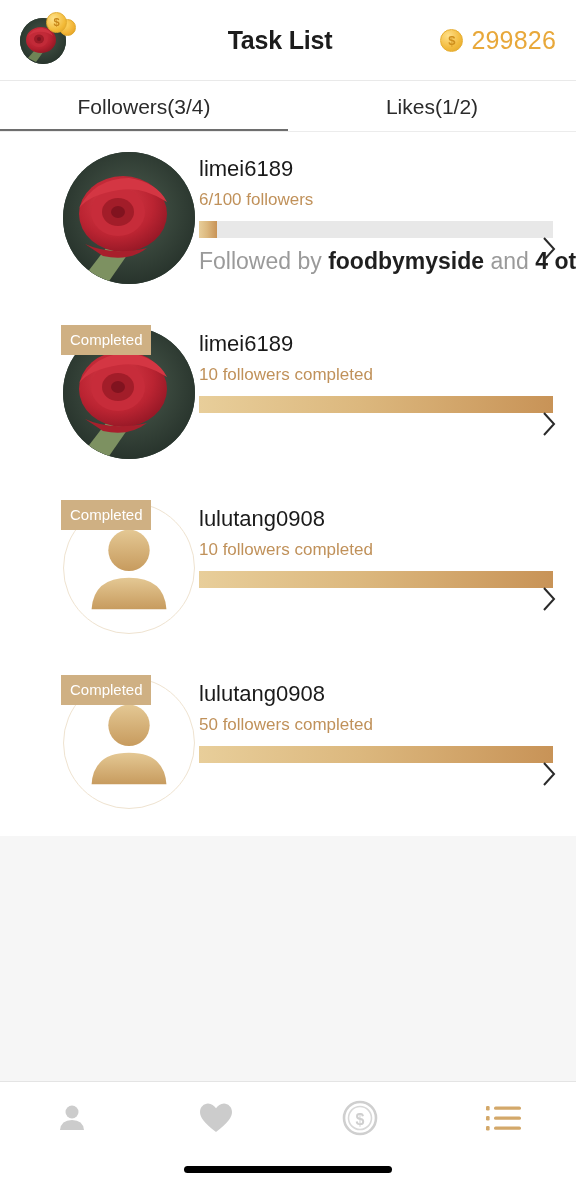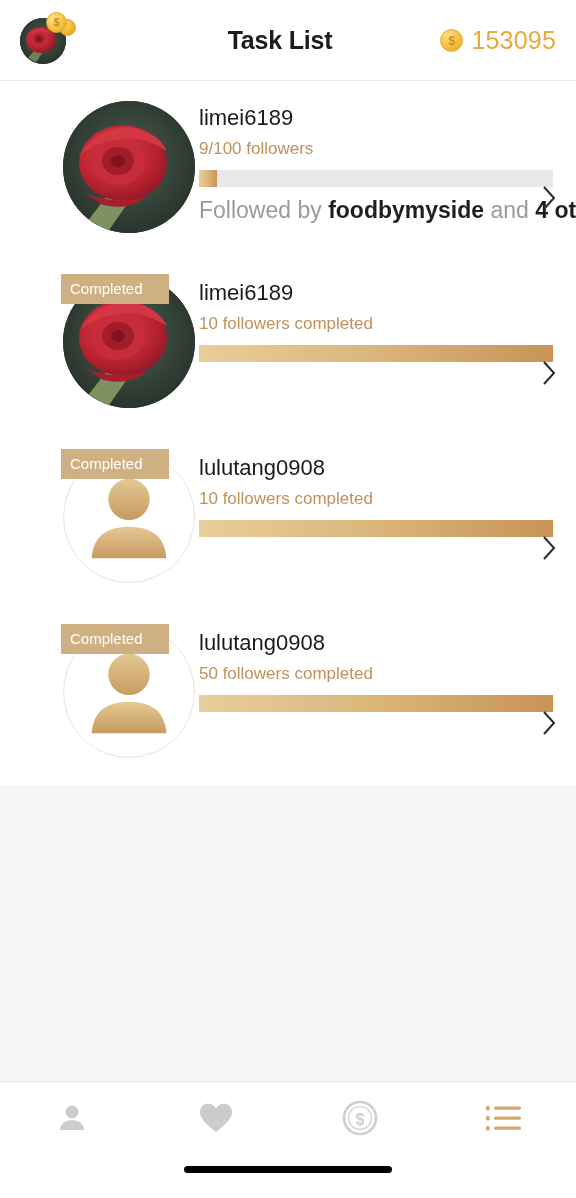--- a/index.html
+++ b/index.html
@@ -186,21 +186,21 @@
   .ph-person { width: 100%; height: 100%; display: block; }
 
   .badge {
     position: absolute;
     top: 2px;
     left: 2px;
     background: #cfb083;
     color: #ffffff;
     font-size: 15px;
     line-height: 1;
-    padding: 7px 26px 8px 9px;
+    padding: 7px 8px 8px 9px;
     z-index: 3;
     white-space: nowrap;
   }
 
   .body {
     flex: 1 1 auto;
     padding-top: 8px;
     min-width: 0;
     padding-right: 6px;
   }
@@ -315,25 +315,36 @@
       <div class="coin-badge">
         <div class="c c2"></div>
         <div class="c c1">$</div>
       </div>
     </div>
 
     <div class="hdr-title">Task List</div>
 
     <div class="hdr-coins">
       <div class="hdr-coin-icon">$</div>
-      <div class="hdr-coin-count">153095</div>
+      <div class="hdr-coin-count">299826</div>
     </div>
   </div>
   <div class="hdr-divider"></div>
 
+  <div class="tabs">
+    <div class="tab active">
+      <span>Followers(3/4)</span>
+      <span class="underline"></span>
+    </div>
+    <div class="tab">
+      <span>Likes(1/2)</span>
+      <span class="underline"></span>
+    </div>
+    <div class="tabs-base"></div>
+  </div>
 
   <div class="list">
 
     <div class="card">
       <div class="av-col">
         <div class="av-circle">
           <svg class="rose" viewBox="0 0 132 132">
             <defs>
               <radialGradient id="bg1" cx="50%" cy="45%" r="68%">
                 <stop offset="0%" stop-color="#4d5d4f"></stop>
@@ -351,21 +362,21 @@
             <ellipse cx="55" cy="60" rx="27" ry="24" fill="#c72c3a"></ellipse>
             <ellipse cx="55" cy="60" rx="16" ry="14" fill="#a21d29"></ellipse>
             <ellipse cx="55" cy="60" rx="7" ry="6" fill="#81131f"></ellipse>
             <path d="M16 56 Q32 26 66 26 Q94 30 104 50 Q80 34 56 38 Q28 42 16 56 Z" fill="#d43643"></path>
             <path d="M22 92 Q48 104 84 96 Q66 110 40 104 Z" fill="#a81f2c"></path>
           </svg>
         </div>
       </div>
       <div class="body">
         <div class="uname">limei6189</div>
-        <div class="sub">9/100 followers</div>
+        <div class="sub">6/100 followers</div>
         <div class="track">
           <div class="fill" id="fill0" style="width: 5%;"></div>
         </div>
         <div class="followed">
           <span>Followed by</span>
           <b>foodbymyside</b>
           <span>and</span>
           <b>4 others</b>
         </div>
       </div>

